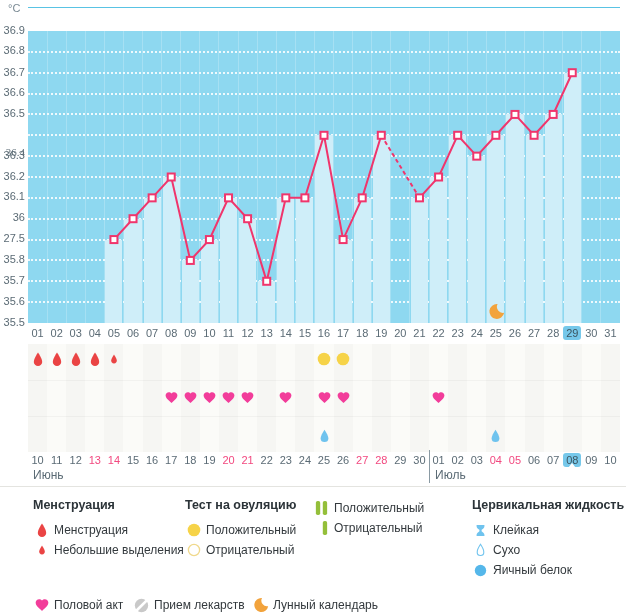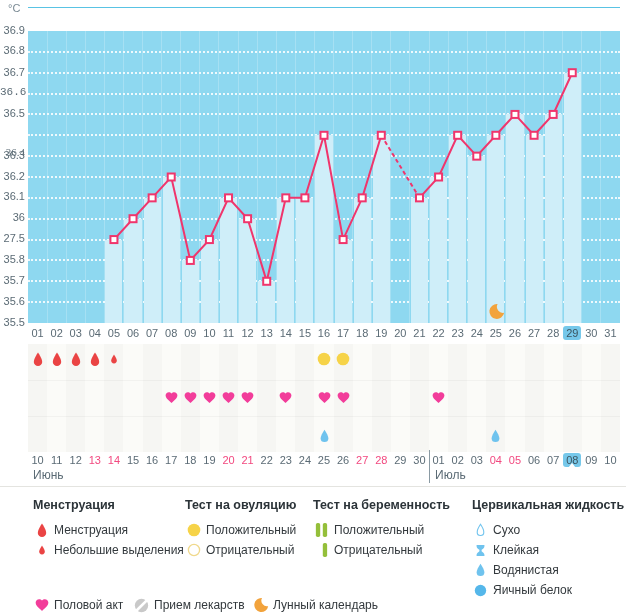--- a/index.html
+++ b/index.html
@@ -54,21 +54,21 @@
 </style>
 </head>
 <body>
 
 <div id="app">
   <div id="unit-label">°C</div>
   <div id="y-axis">
       <div class="ylabel" style="left: 0px; top: 23.5px;">36.9</div>
       <div class="ylabel" style="left: 0px; top: 44.3571px;">36.8</div>
       <div class="ylabel" style="left: 0px; top: 66px;">36.7</div>
-      <div class="ylabel" style="left: 0px; top: 86.0714px; font-family: Liberation Mono, monospace;">36.6</div>
+      <div class="ylabel" style="left: 0px; top: 86.0714px;">36.6</div>
       <div class="ylabel" style="left: 0px; top: 106.929px;">36.5</div>
       <div class="ylabel" style="left: 0px; top: 146px; font-family: Liberation Serif, serif;">36.4</div>
       <div class="ylabel" style="left: 0px; top: 148.643px;">36.3</div>
       <div class="ylabel" style="left: 0px; top: 169.5px;">36.2</div>
       <div class="ylabel" style="left: 0px; top: 190.357px;">36.1</div>
       <div class="ylabel" style="left: 0px; top: 211.214px;">36</div>
       <div class="ylabel" style="left: 0px; top: 232.071px;">27.5</div>
       <div class="ylabel" style="left: 0px; top: 252.929px;">35.8</div>
       <div class="ylabel" style="left: 0px; top: 273.786px;">35.7</div>
       <div class="ylabel" style="left: 0px; top: 294.643px;">35.6</div>
@@ -378,21 +378,20 @@
         <div class="lg-item">
           <span class="lg-ic">
             <svg width="14" height="14" viewBox="0 0 16 16" xmlns="http://www.w3.org/2000/svg" style="display:block">
               <circle cx="8" cy="8" r="6.4" fill="#fff" stroke="#f0d98c" stroke-width="1.5"></circle>
             </svg>
           </span>
           <span class="lg-label">Отрицательный</span>
         </div>
       </div>
       <div class="lg-col" style="left: 313px;">
-        <div class="lg-header">Тест на беременность</div>
         <div class="lg-item">
           <span class="lg-ic">
             <svg width="13" height="14" viewBox="0 0 15 16" xmlns="http://www.w3.org/2000/svg" style="display:block">
               <rect x="1" y="0" width="5" height="16" rx="2" fill="#94bf3a"></rect>
               <rect x="9" y="0" width="5" height="16" rx="2" fill="#94bf3a"></rect>
             </svg>
           </span>
           <span class="lg-label">Положительный</span>
         </div>
         <div class="lg-item">
@@ -401,41 +400,33 @@
               <rect x="9" y="0" width="5" height="16" rx="2" fill="#94bf3a"></rect>
             </svg>
           </span>
           <span class="lg-label">Отрицательный</span>
         </div>
       </div>
       <div class="lg-col" style="left: 472px;">
         <div class="lg-header">Цервикальная жидкость</div>
         <div class="lg-item">
           <span class="lg-ic">
+            <svg width="11" height="13" viewBox="0 0 14 16" xmlns="http://www.w3.org/2000/svg" style="display:block">
+              <path d="M2 1 h10 v1.6 c0 2.4 -2.4 3.4 -3.6 4.6 v1.6 c1.2 1.2 3.6 2.2 3.6 4.6 V15 H2 v-1.6 c0-2.4 2.4-3.4 3.6-4.6 V7.2 C4.4 6 2 5 2 2.6 Z" fill="#6fc3ee"></path>
+            </svg>
+          </span>
+          <span class="lg-label">Клейкая</span>
+        </div>
+        <div class="lg-item">
+          <span class="lg-ic">
             <svg width="11" height="14" viewBox="0 0 20 25" xmlns="http://www.w3.org/2000/svg" style="display:block">
               <path d="M10 2 C10 2 4 11 4 16.5 a6 6 0 0 0 12 0 C16 11 10 2 10 2 Z" fill="none" stroke="#6fc3ee" stroke-width="2"></path>
             </svg>
           </span>
           <span class="lg-label">Сухо</span>
-        </div>
-        <div class="lg-item">
-          <span class="lg-ic">
-            <svg width="11" height="13" viewBox="0 0 14 16" xmlns="http://www.w3.org/2000/svg" style="display:block">
-              <path d="M2 1 h10 v1.6 c0 2.4 -2.4 3.4 -3.6 4.6 v1.6 c1.2 1.2 3.6 2.2 3.6 4.6 V15 H2 v-1.6 c0-2.4 2.4-3.4 3.6-4.6 V7.2 C4.4 6 2 5 2 2.6 Z" fill="#6fc3ee"></path>
-            </svg>
-          </span>
-          <span class="lg-label">Клейкая</span>
-        </div>
-        <div class="lg-item">
-          <span class="lg-ic">
-            <svg width="11" height="14" viewBox="0 0 20 25" xmlns="http://www.w3.org/2000/svg" style="display:block">
-              <path d="M10 1 C10 1 3 11 3 16.5 a7 7 0 0 0 14 0 C17 11 10 1 10 1 Z" fill="#6fc3ee"></path>
-            </svg>
-          </span>
-          <span class="lg-label">Водянистая</span>
         </div>
         <div class="lg-item">
           <span class="lg-ic">
             <svg width="13" height="13" viewBox="0 0 16 16" xmlns="http://www.w3.org/2000/svg" style="display:block">
               <circle cx="8" cy="8" r="7" fill="#55b7ea"></circle>
             </svg>
           </span>
           <span class="lg-label">Яичный белок</span>
         </div>
       </div>

